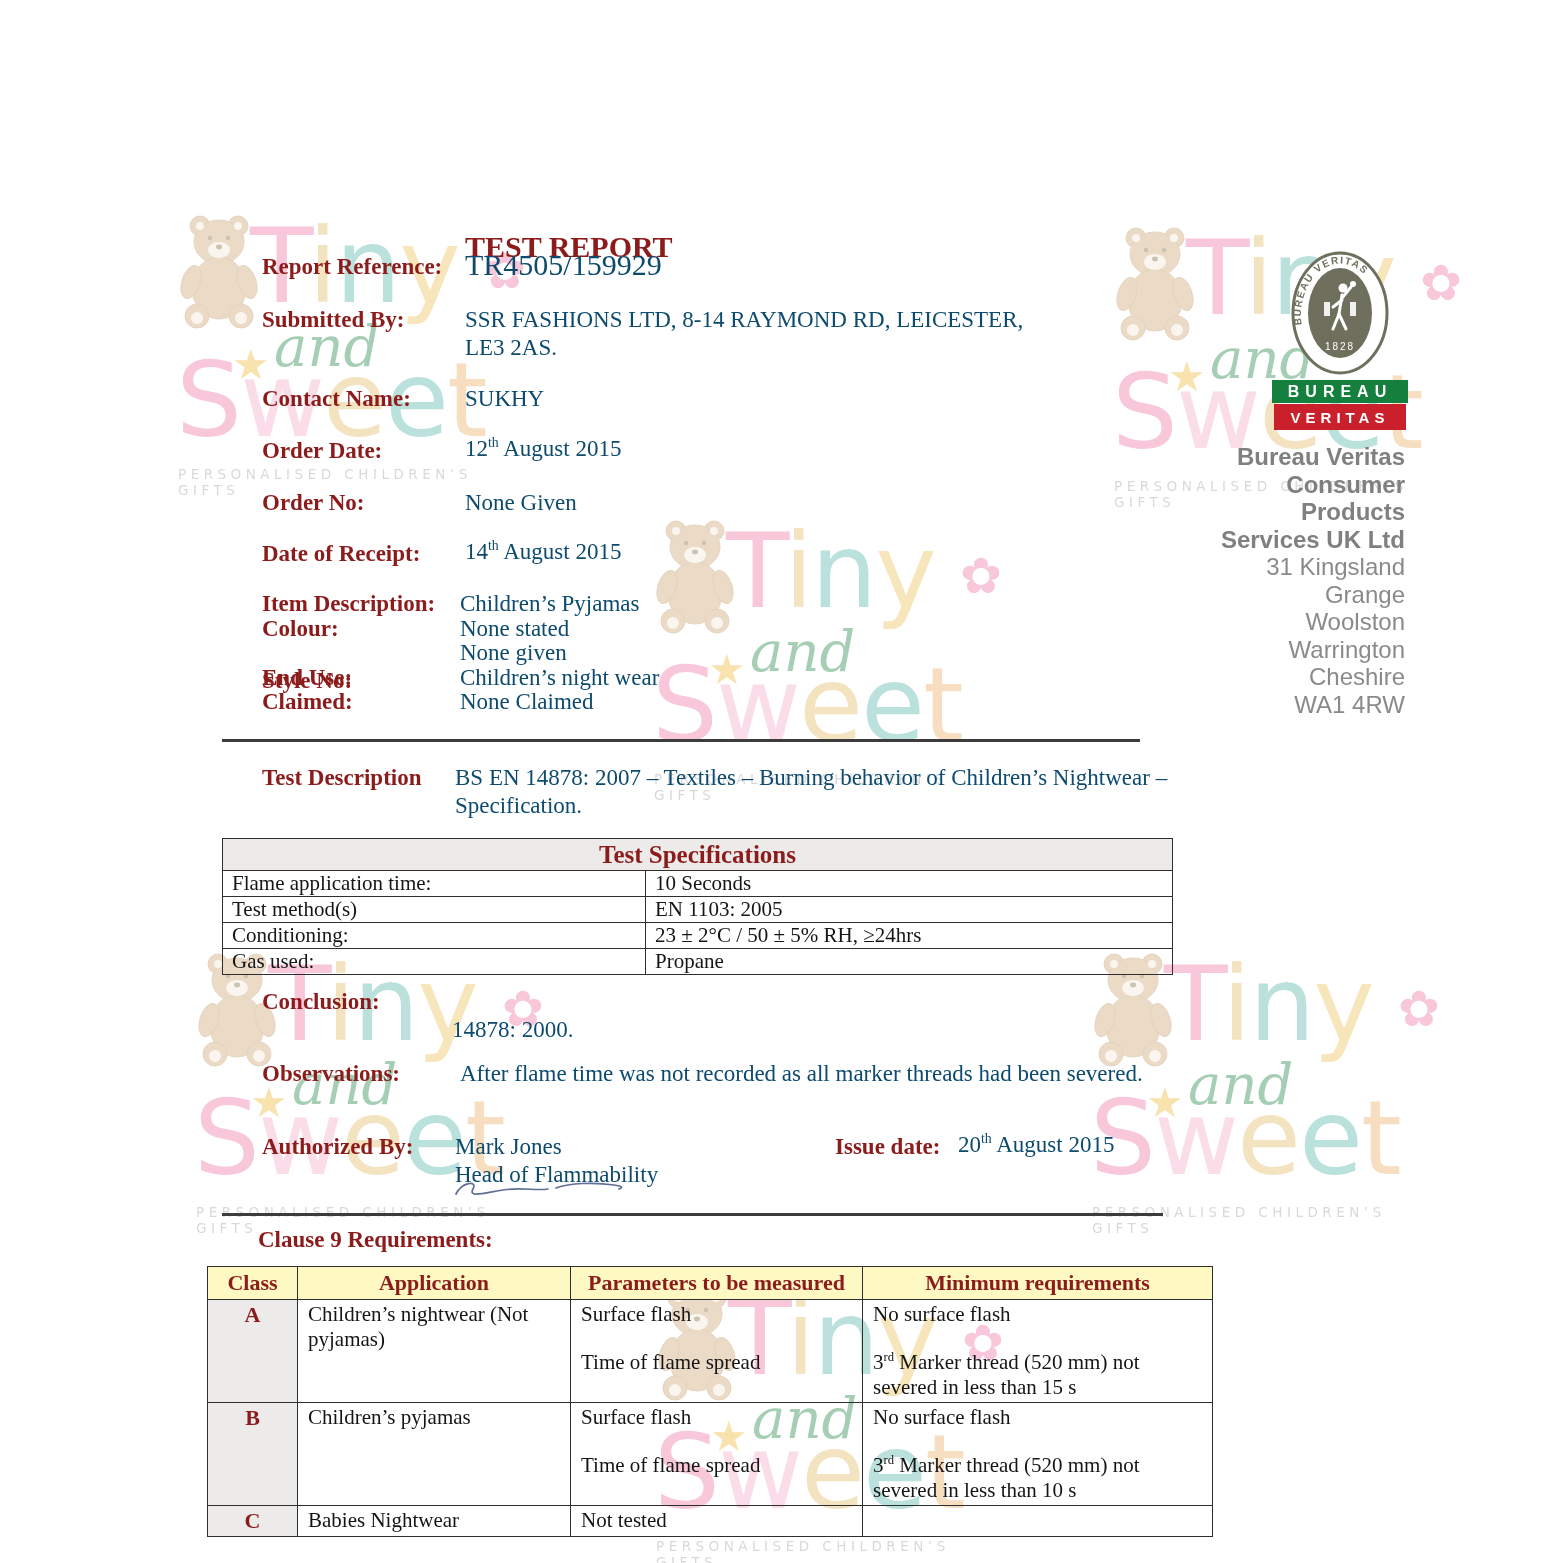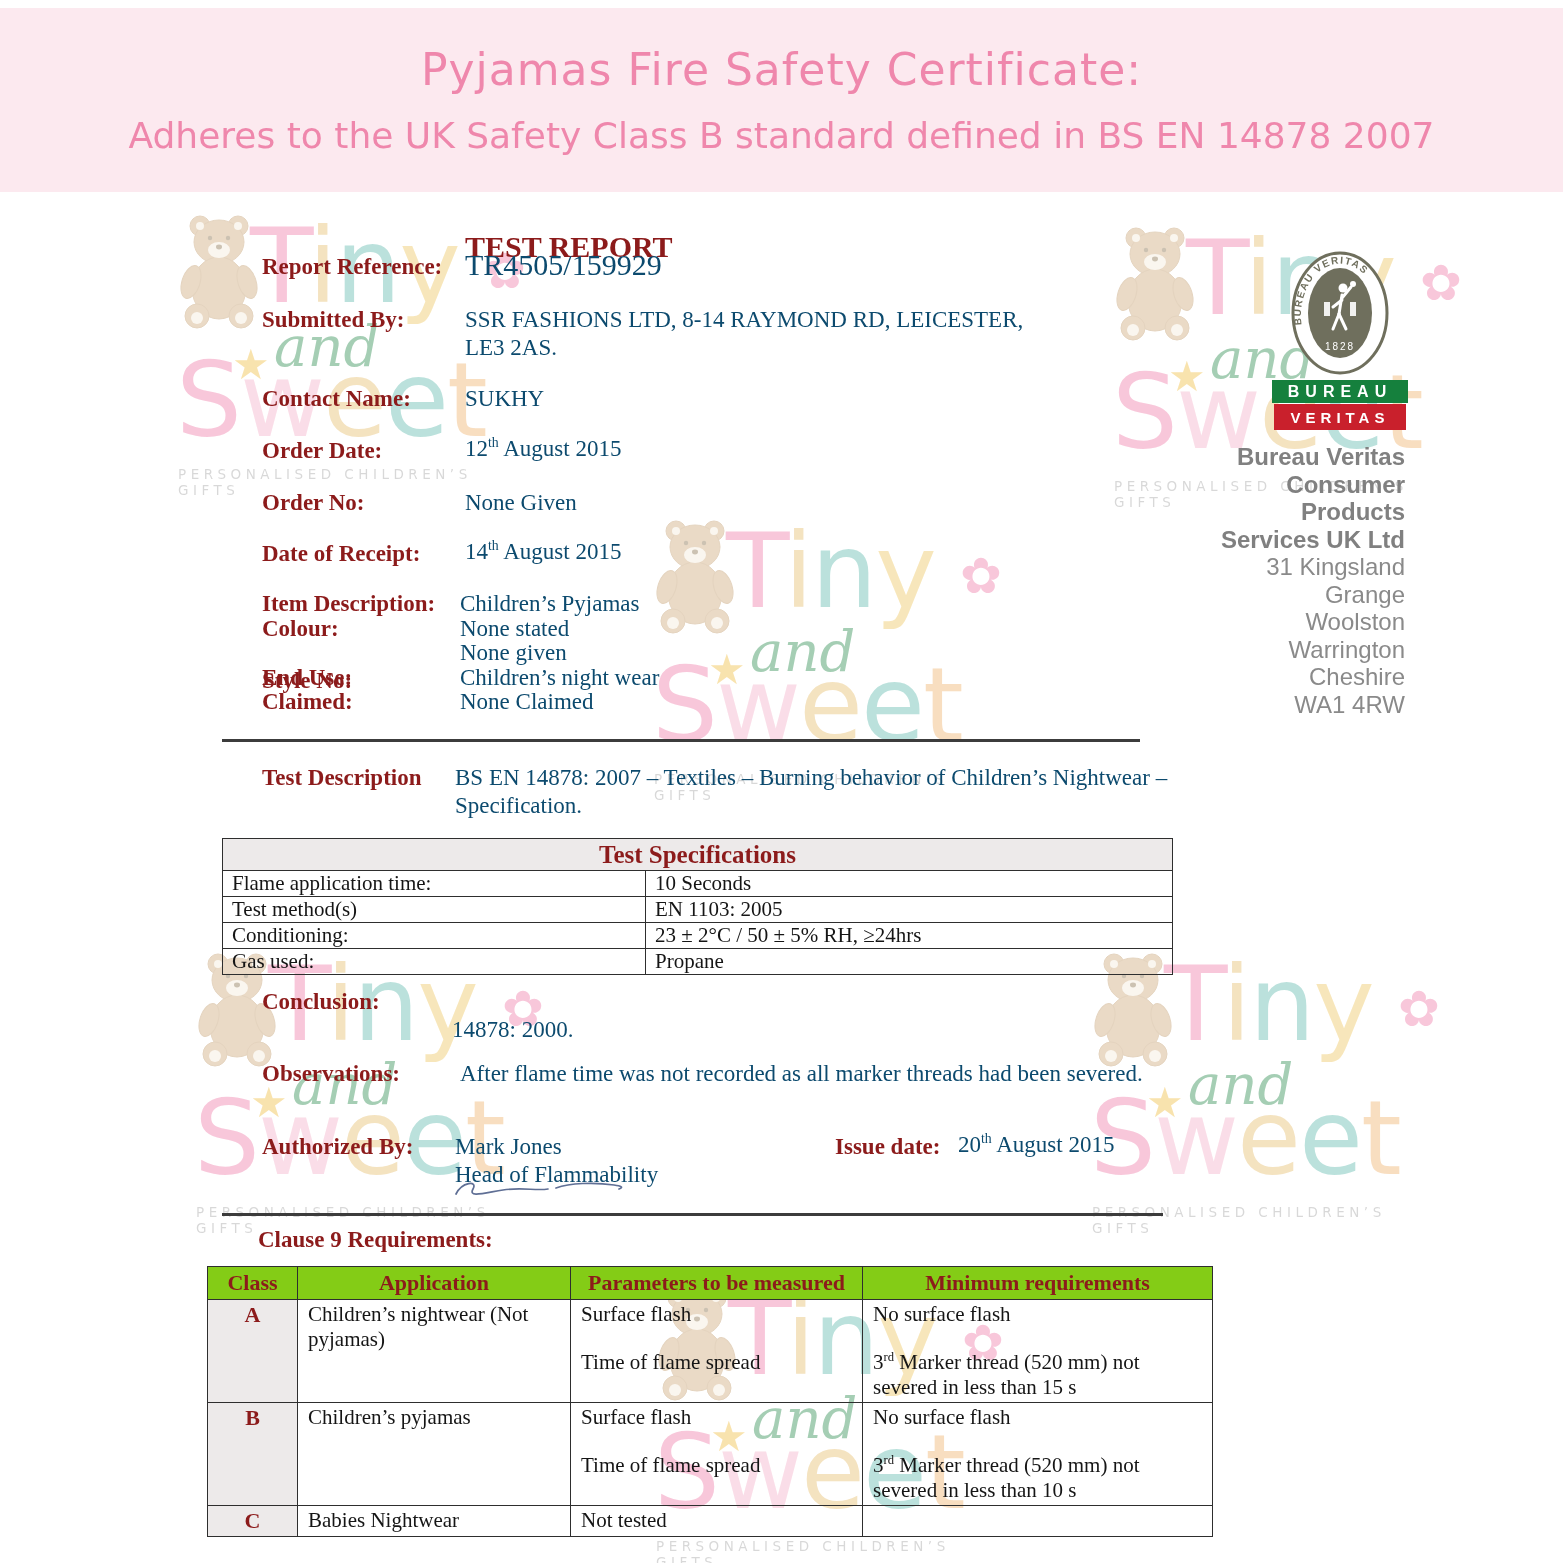--- a/index.html
+++ b/index.html
@@ -44,21 +44,21 @@
         font-family:"Liberation Sans", sans-serif;font-size:24px;color:#8a8a8a;line-height:27.5px;}
   .addr .b{font-weight:bold;color:#808080;}
 
   
   table{border-collapse:collapse;table-layout:fixed;z-index:1;}
   .specs{position:absolute;left:222px;top:838px;width:950px;}
   .specs td{border:1.8px solid #2e2e2e;font-size:21px;padding:0 0 0 9px;height:24px;background:transparent;}
   .specs .title{background:#edeaea;text-align:center;font-weight:bold;color:#8c1b1b;font-size:25px;height:31px;padding:0;}
   .clause{position:absolute;left:207px;top:1266px;width:1005px;}
   .clause td,.clause th{border:1.8px solid #2e2e2e;font-size:21px;vertical-align:top;padding:2px 10px;background:transparent;}
-  .clause th{background:#84cc16;color:#8c1b1b;font-size:22px;text-align:center;padding:3px 4px;height:26px;}
+  .clause th{background:#fef9c3;color:#8c1b1b;font-size:22px;text-align:center;padding:3px 4px;height:26px;}
   .clause .cls{background:#edeaea;color:#8c1b1b;font-weight:bold;text-align:center;font-size:22px;}
   .clause p{margin:0;}
   .clause .gap{margin-top:23px;}
   .wrap{white-space:normal;}
 
   .sig{position:absolute;left:448px;top:1172px;z-index:1;}
 </style>
 </head>
 <body>
 
@@ -249,24 +249,20 @@
       </g>
     </svg>
     <div class="wm-tiny"><span class="c1">T</span><span class="c2">i</span><span class="c3">n</span><span class="c4">y</span></div>
     <div class="wm-flower">✿</div>
     <div class="wm-star">★</div>
     <div class="wm-and">and</div>
     <div class="wm-sweet"><span class="c1">S</span><span class="c5">w</span><span class="c2">e</span><span class="c3">e</span><span class="c6">t</span></div>
     <div class="wm-tagline">PERSONALISED CHILDREN’S GIFTS</div>
   </div>
 
-  <div class="banner">
-    <div class="l1">Pyjamas Fire Safety Certificate:</div>
-    <div class="l2">Adheres to the UK Safety Class B standard defined in BS EN 14878 2007</div>
-  </div>
 
   <div class="lbl big" style="left:465px;top:206px;margin-top:24px;">TEST REPORT</div>
 
   <div class="lbl" style="left:262px;top:254px;">Report Reference:</div>
   <div class="val big" style="left:465px;top:248px;">TR4505/159929</div>
 
   <div class="lbl" style="left:262px;top:307px;">Submitted By:</div>
   <div class="val" style="left:465px;top:307px;">SSR FASHIONS LTD, 8-14 RAYMOND RD, LEICESTER,</div>
   <div class="val" style="left:465px;top:335px;">LE3 2AS.</div>
 

